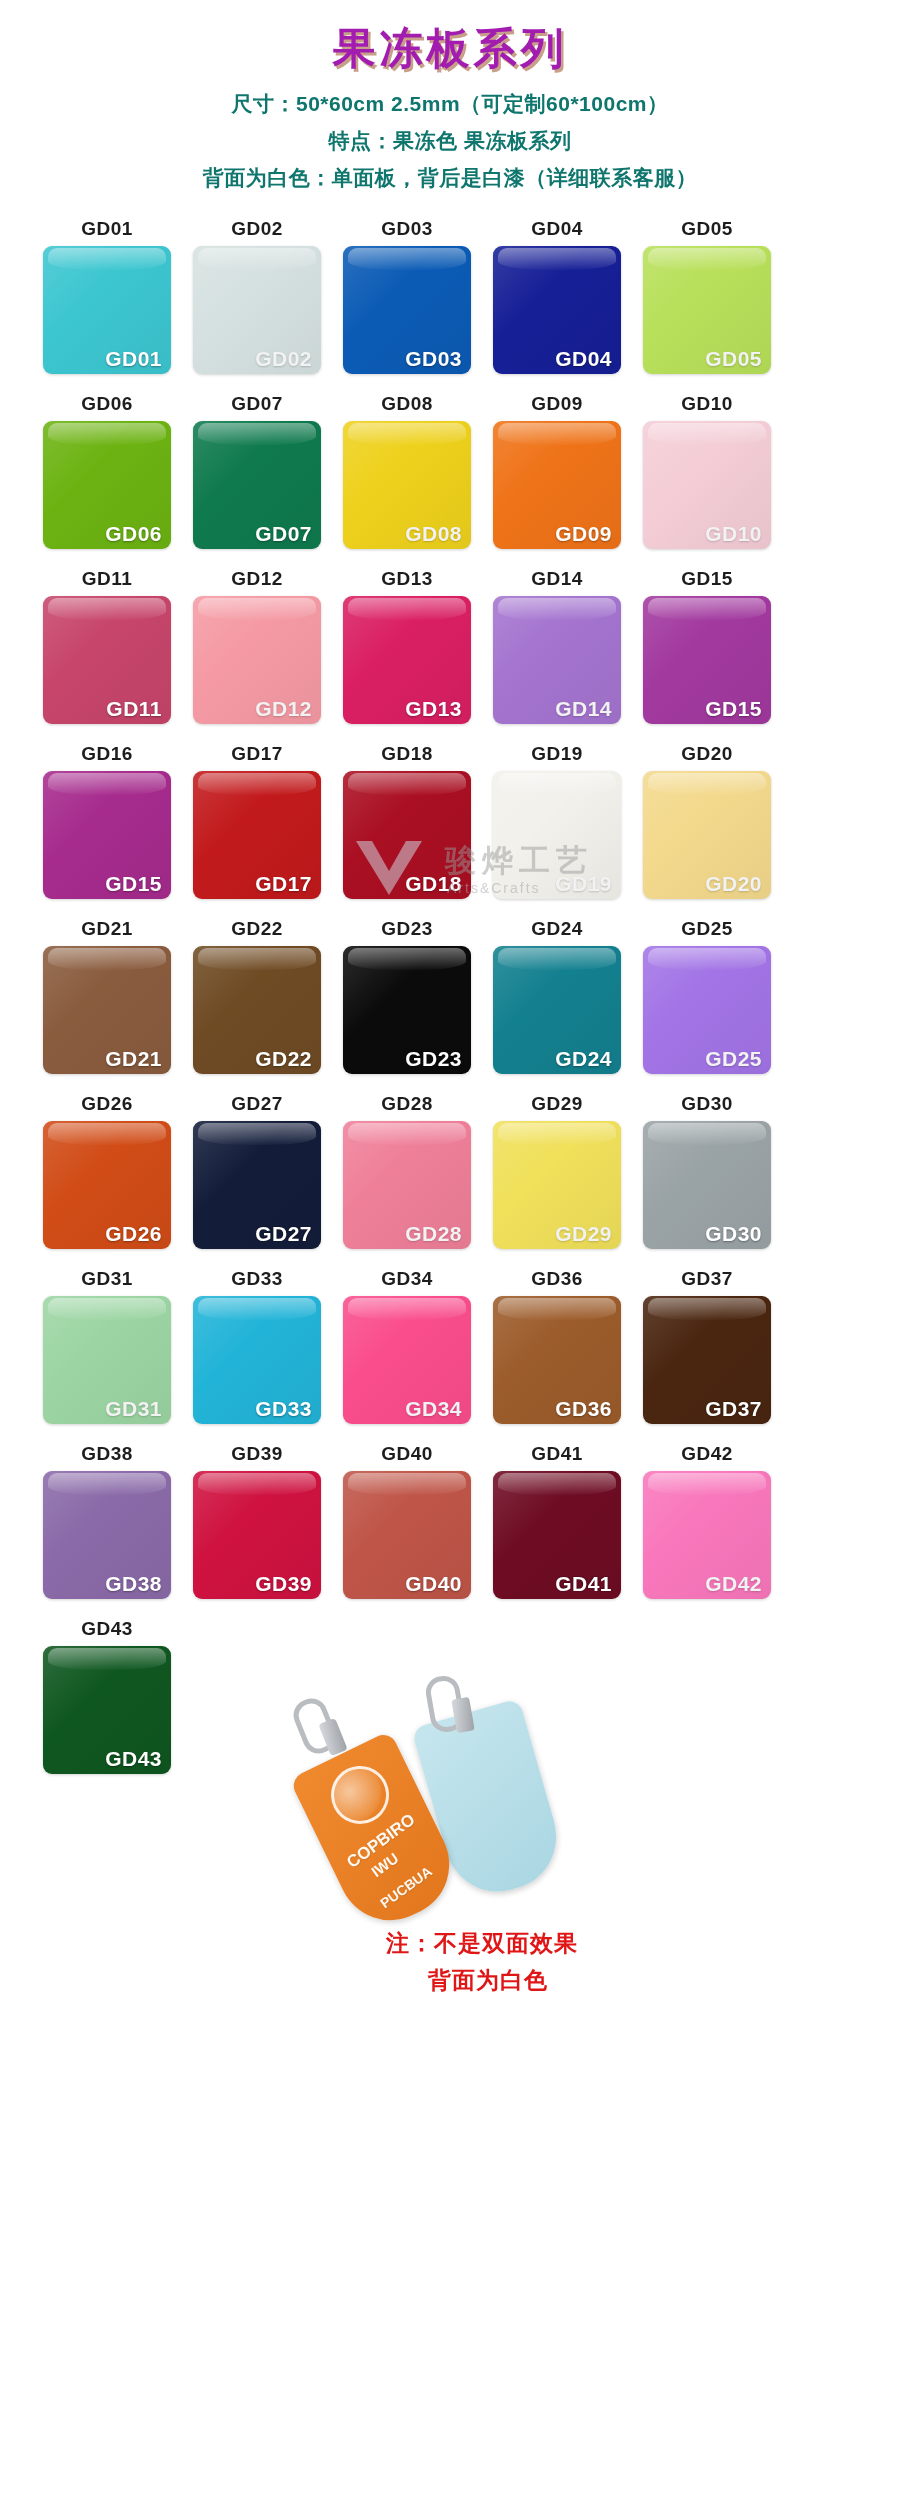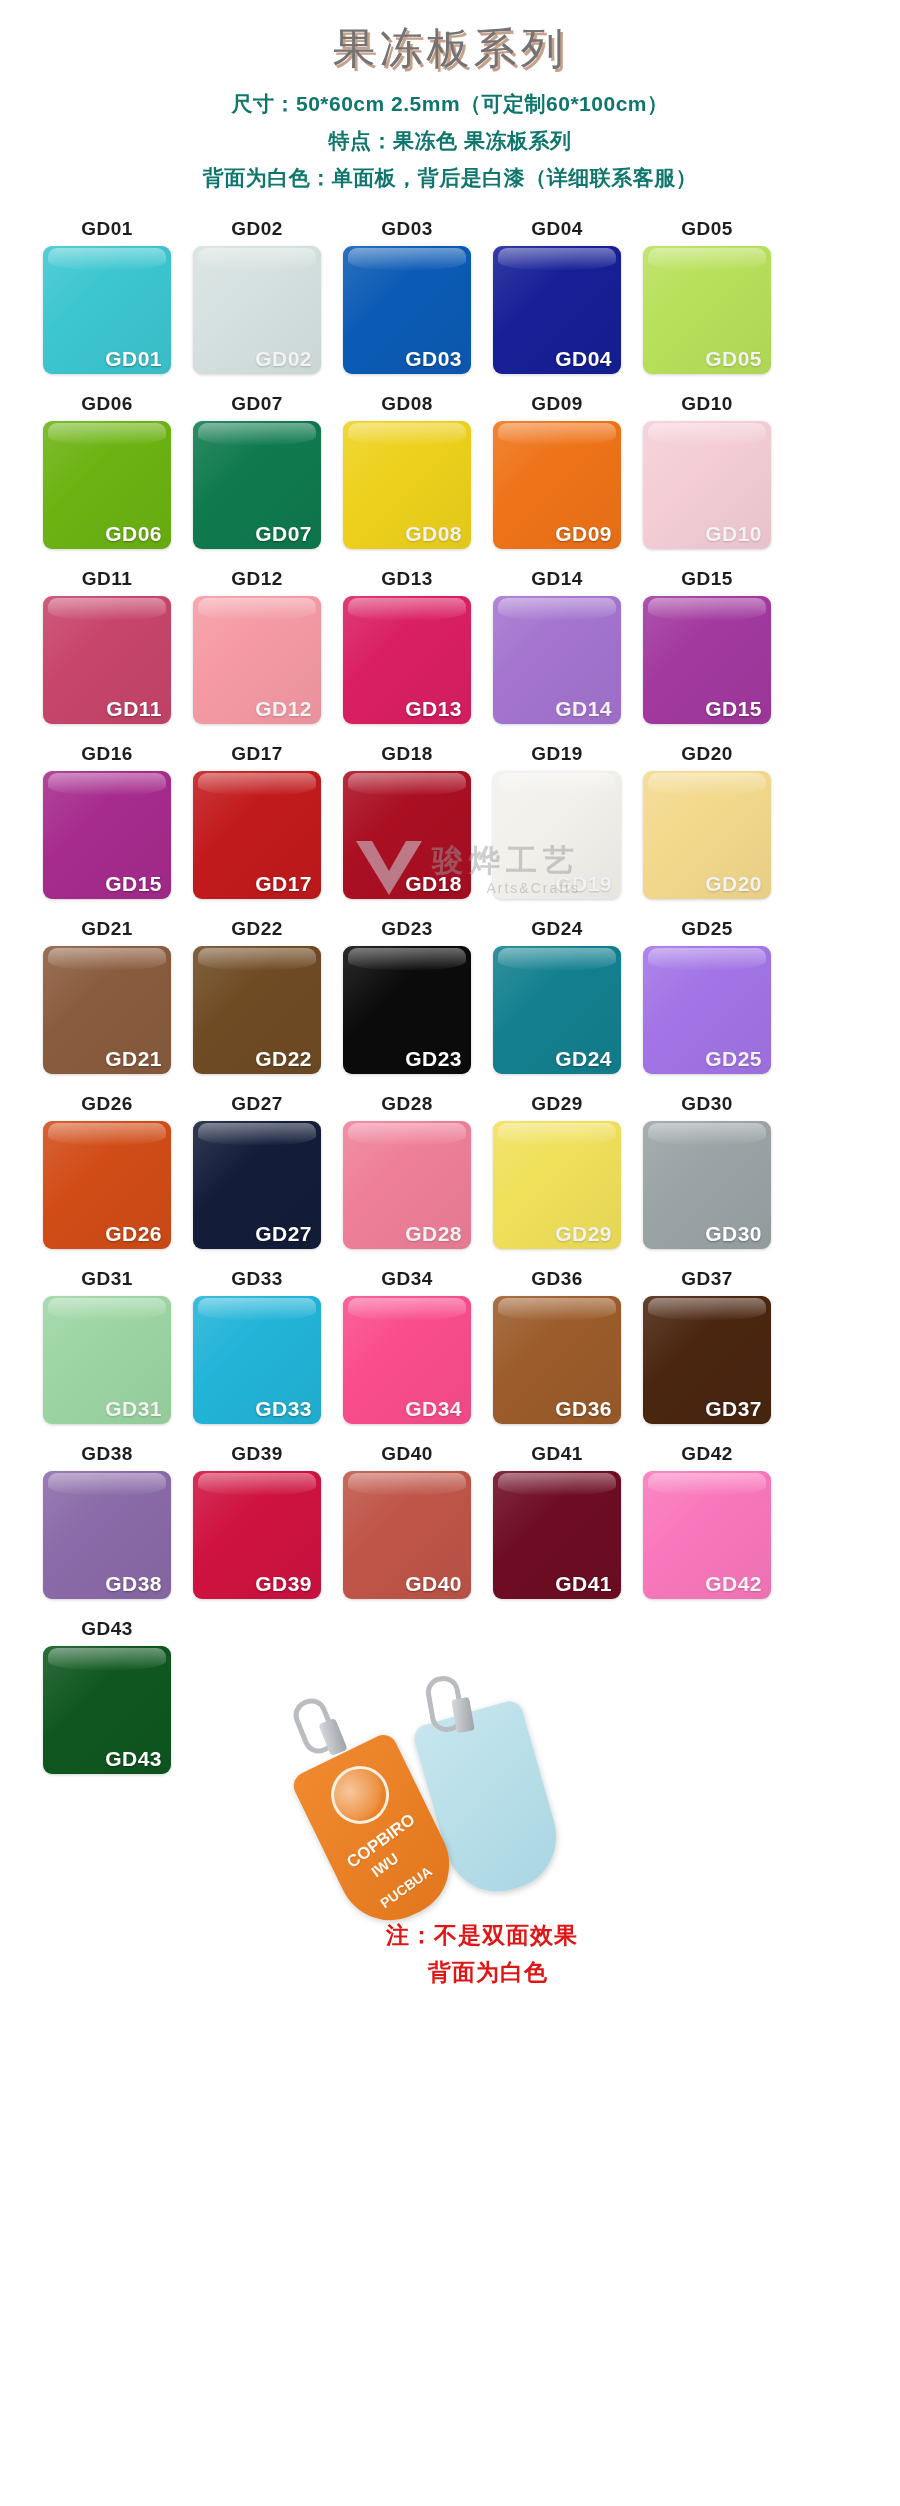--- a/index.html
+++ b/index.html
@@ -10,22 +10,22 @@
     font-family: "Liberation Sans", sans-serif;
     position: relative;
     overflow: hidden;
   }
   .page { width: 900px; position: relative; }
 
   
   .header { padding-top: 22px; text-align: center; }
   .title {
     font-size: 43px;
-    font-weight: 400;
-    color: #737373;
+    font-weight: 700;
+    color: #a21caf;
     letter-spacing: 4px;
     text-shadow: 2.5px 2.5px 0 #c8a089;
     line-height: 1.25;
   }
   .spec-lines {
     margin-top: 14px;
     display: flex;
     flex-direction: column;
     align-items: center;
     gap: 9px;
@@ -109,25 +109,24 @@
     text-shadow: 0 1px 2px rgba(0,0,0,0.18);
   }
   .cell.empty .swatch { visibility: hidden; }
   .cell.empty .cell-label { visibility: hidden; }
 
   
   .watermark {
     position: absolute;
     display: flex;
     align-items: center;
-    gap: 6px;
+    gap: 19px;
     opacity: 0.62;
     pointer-events: none;
     z-index: 5;
-    text-align: right;
   }
   .wm-v {
     width: 74px;
     height: 66px;
     position: relative;
     flex: 0 0 auto;
   }
   .wm-v svg { display: block; }
   .wm-text { display: flex; flex-direction: column; line-height: 1; }
   .wm-cn {
@@ -213,21 +212,21 @@
     background: linear-gradient(100deg,#d6d9dd,#9ea2a7);
     border-radius: 4px;
     z-index: 5;
   }
   .clasp-body.b1 { left: 46px; top: 44px; transform: rotate(-22deg); }
   .clasp-body.b2 { left: 176px; top: 22px; transform: rotate(-10deg); }
 
   .note {
     position: absolute;
     left: 386px;
-    top: 134px;
+    top: 142px;
     display: flex;
     flex-direction: column;
     gap: 10px;
   }
   .note-line {
     font-size: 23px;
     font-weight: 700;
     color: #e01616;
     letter-spacing: 1px;
     white-space: nowrap;

